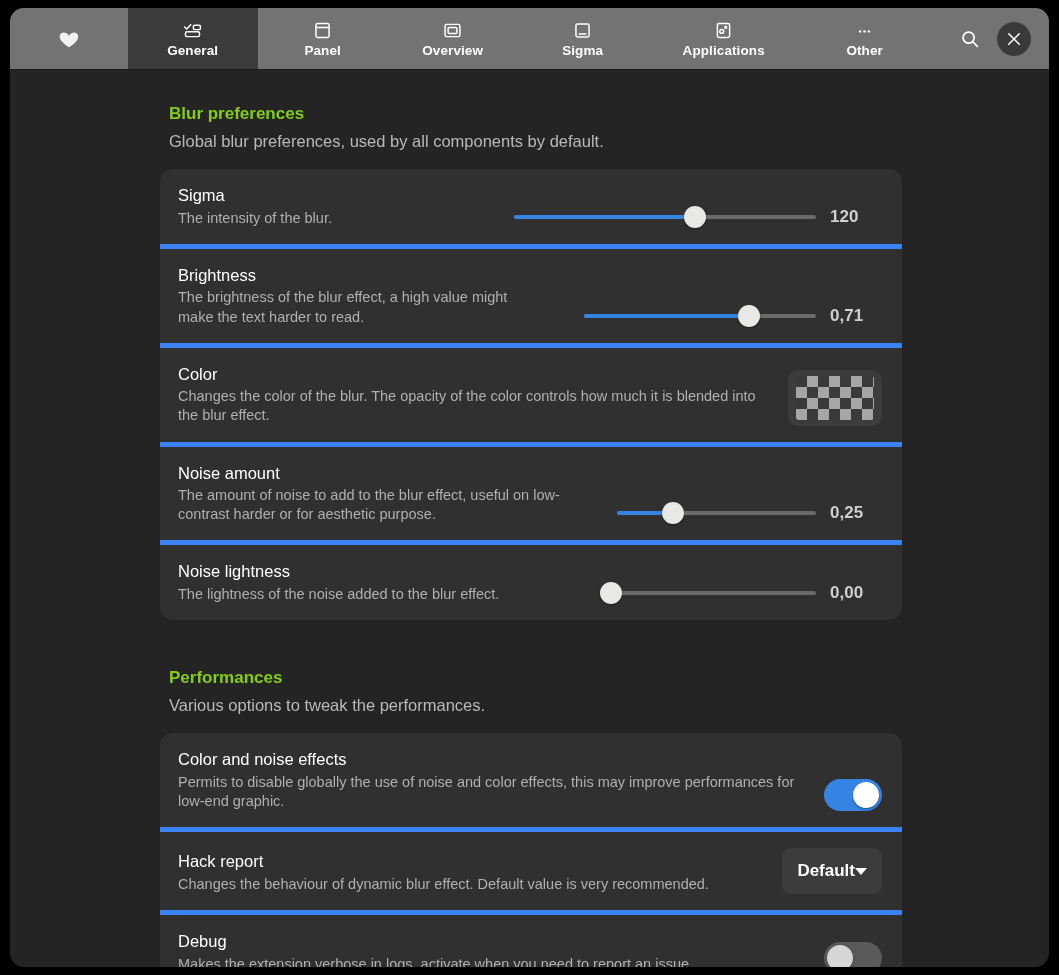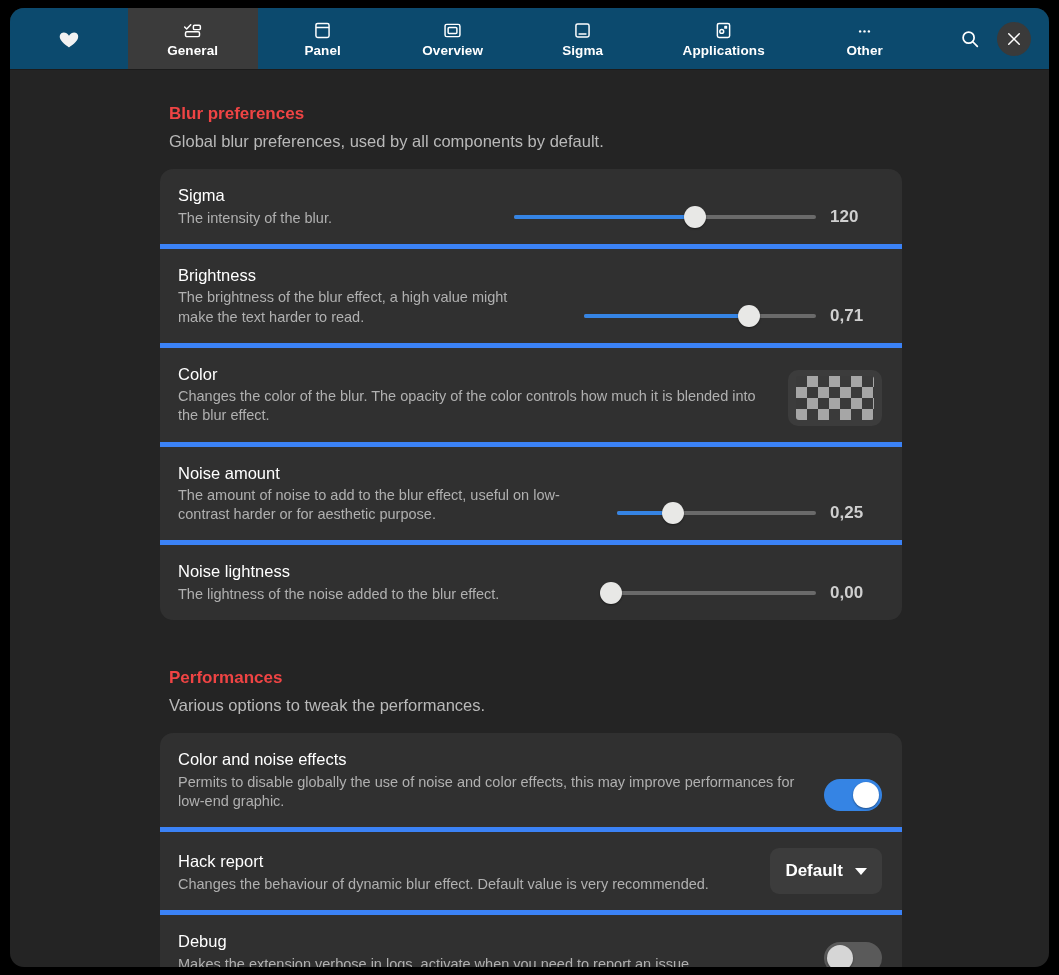--- a/index.html
+++ b/index.html
@@ -23,21 +23,21 @@
     border-radius: 14px;
     overflow: hidden;
     display: flex;
     flex-direction: column;
   }
 
   
   .headerbar {
     height: 62px;
     min-height: 62px;
-    background: #0c4a6e;
+    background: #737373;
     display: flex;
     align-items: stretch;
     border-bottom: 1px solid #1c1c1c;
     position: relative;
   }
 
   .hb-left {
     width: 130px;
     display: flex;
     align-items: center;
@@ -119,21 +119,21 @@
     width: 742px;
     margin: 0 auto;
     margin-left: 150px;
   }
 
   .section + .section { margin-top: 48px; }
 
   .section-title {
     font-size: 17px;
     font-weight: bold;
-    color: #ef4444;
+    color: #84cc16;
     margin-left: 9px;
     margin-bottom: 8px;
   }
   .section-desc {
     font-size: 16.5px;
     color: #b9b9b9;
     margin-left: 9px;
     margin-bottom: 18px;
   }
 
@@ -259,21 +259,20 @@
   .toggle.off .knob { background: #d6d6d6; }
 
   
   .dropdown {
     background: #3c3c3c;
     border-radius: 9px;
     height: 46px;
     padding: 0 15px;
     display: flex;
     align-items: center;
-    gap: 12px;
     flex: 0 0 auto;
   }
   .dropdown .dd-label {
     font-size: 17px;
     font-weight: bold;
     color: #ffffff;
     white-space: nowrap;
   }
   .dropdown .caret {
     width: 0; height: 0;

